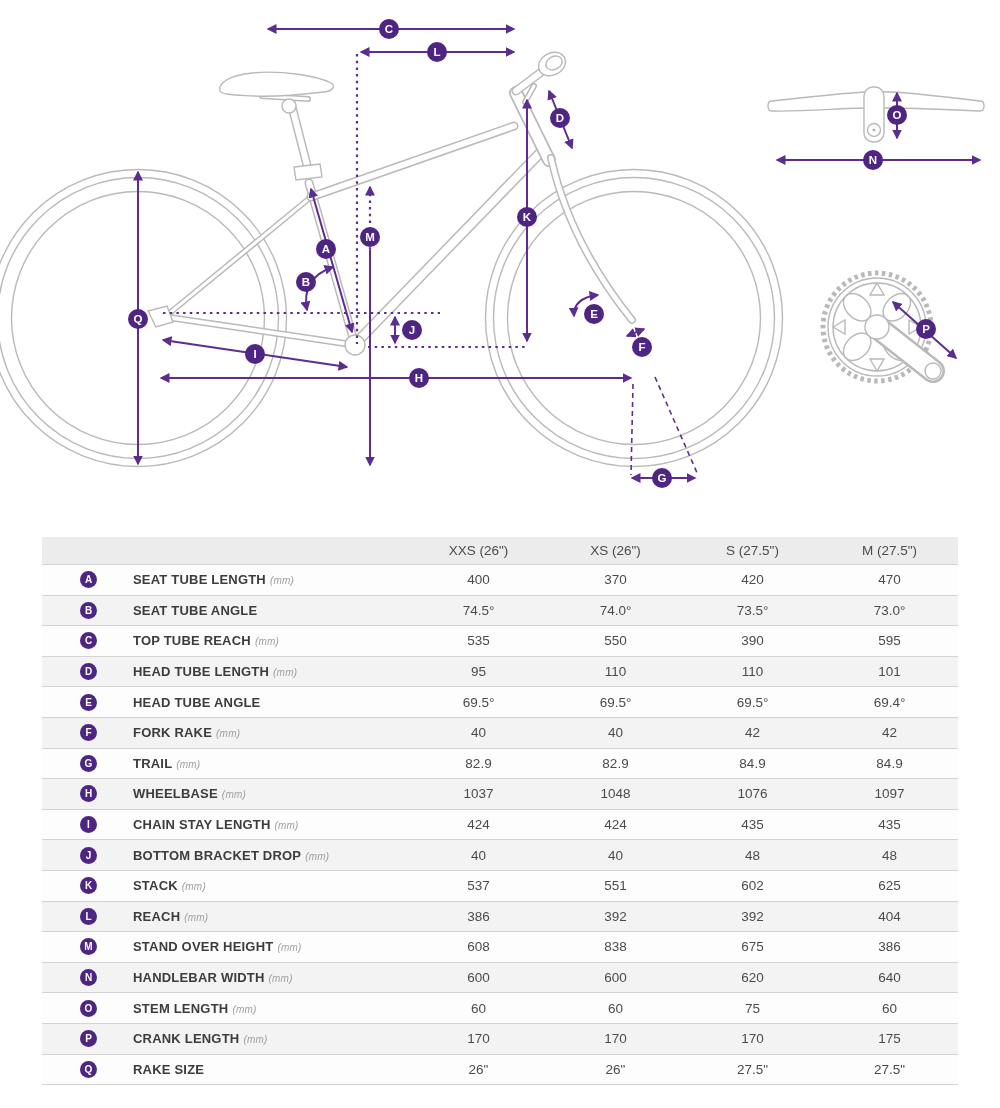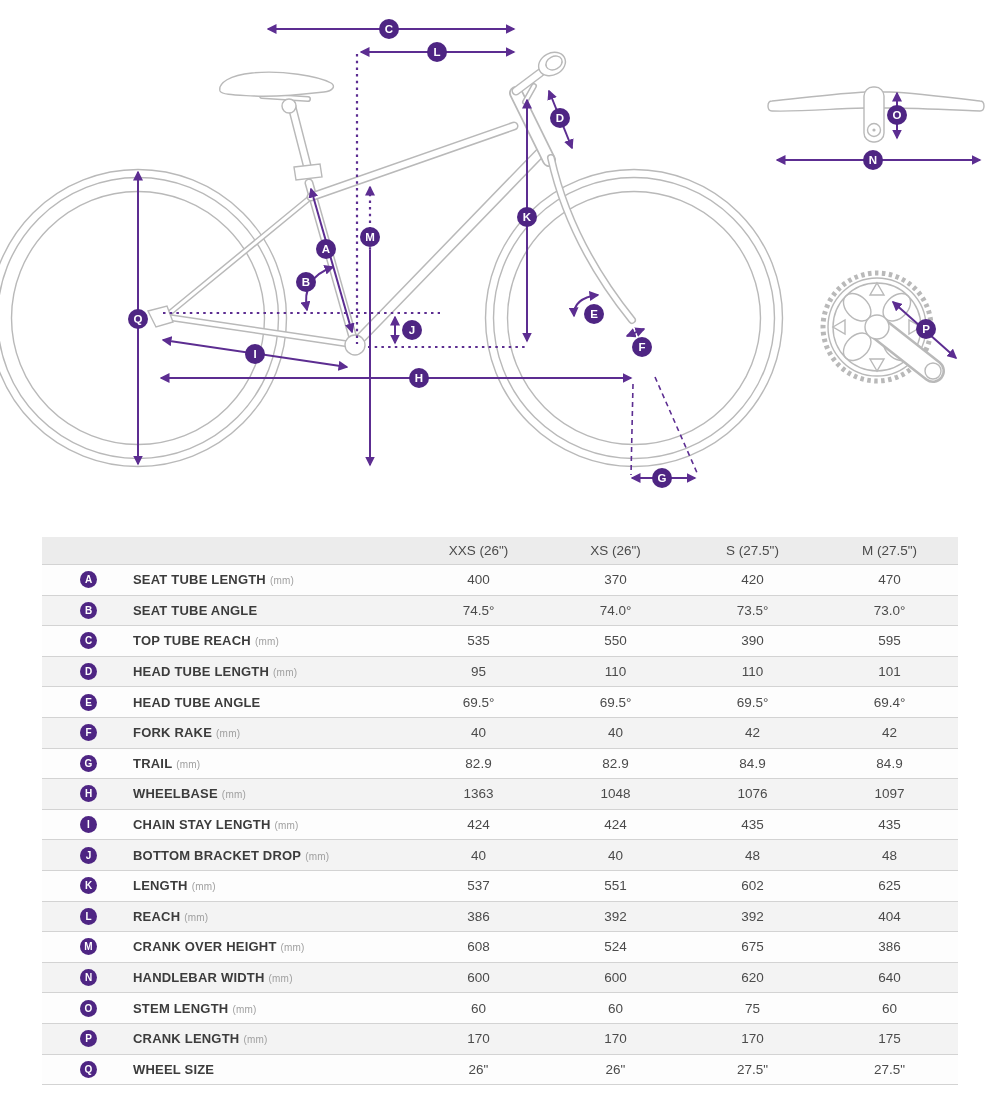--- a/index.html
+++ b/index.html
@@ -42,21 +42,21 @@
   .cell{overflow:hidden; white-space:nowrap;}
   .label-cell{width:368px; display:flex; align-items:center; padding-left:38px;}
   .val{flex:1; text-align:center; color:#4b4b4b; font-size:13.5px;}
   .tbadge{
     width:17px; height:17px; border-radius:50%;
     background:var(--accent-purple,#4e2583); color:#fff;
     display:inline-flex; align-items:center; justify-content:center;
     font-size:10px; font-weight:700; flex:0 0 17px;
   }
   .spec-label{margin-left:36px; color:#3c3c3c; font-size:13px; font-weight:700; letter-spacing:.2px;}
-  .spec-label .unit{color:#a0a0a0; font-size:10px; font-weight:400; margin-left:4px;}
+  .spec-label .unit{color:#a0a0a0; font-size:10px; font-weight:400; margin-left:4px;font-style:italic;}
 </style>
 </head>
 <body>
 
 <div class="page">
 
 <svg viewBox="0 0 1000 525" width="1000" height="525">
   <defs>
     <marker id="ah" viewBox="0 0 10 10" refX="8.5" refY="5" markerWidth="10" markerHeight="10" markerUnits="userSpaceOnUse" orient="auto-start-reverse">
       <path d="M0,0 L10,5 L0,10 z" class="mfill"></path>
@@ -338,21 +338,21 @@
     <div class="cell val">84.9</div>
   </div>
 
   <div class="trow">
     <div class="cell label-cell">
       <span class="tbadge">
               <span>H</span>
             </span>
       <span class="spec-label"><b>WHEELBASE</b><span class="unit">(mm)</span></span>
     </div>
-    <div class="cell val">1363</div>
+    <div class="cell val">1037</div>
     <div class="cell val">1048</div>
     <div class="cell val">1076</div>
     <div class="cell val">1097</div>
   </div>
 
   <div class="trow">
     <div class="cell label-cell">
       <span class="tbadge">
               <span>I</span>
             </span>
@@ -375,21 +375,21 @@
     <div class="cell val">40</div>
     <div class="cell val">48</div>
     <div class="cell val">48</div>
   </div>
 
   <div class="trow">
     <div class="cell label-cell">
       <span class="tbadge">
               <span>K</span>
             </span>
-      <span class="spec-label"><b>LENGTH</b><span class="unit">(mm)</span></span>
+      <span class="spec-label"><b>STACK</b><span class="unit">(mm)</span></span>
     </div>
     <div class="cell val">537</div>
     <div class="cell val">551</div>
     <div class="cell val">602</div>
     <div class="cell val">625</div>
   </div>
 
   <div class="trow">
     <div class="cell label-cell">
       <span class="tbadge">
@@ -401,24 +401,24 @@
     <div class="cell val">392</div>
     <div class="cell val">392</div>
     <div class="cell val">404</div>
   </div>
 
   <div class="trow">
     <div class="cell label-cell">
       <span class="tbadge">
               <span>M</span>
             </span>
-      <span class="spec-label"><b>CRANK OVER HEIGHT</b><span class="unit">(mm)</span></span>
+      <span class="spec-label"><b>STAND OVER HEIGHT</b><span class="unit">(mm)</span></span>
     </div>
     <div class="cell val">608</div>
-    <div class="cell val">524</div>
+    <div class="cell val">838</div>
     <div class="cell val">675</div>
     <div class="cell val">386</div>
   </div>
 
   <div class="trow">
     <div class="cell label-cell">
       <span class="tbadge">
               <span>N</span>
             </span>
       <span class="spec-label"><b>HANDLEBAR WIDTH</b><span class="unit">(mm)</span></span>
@@ -453,21 +453,21 @@
     <div class="cell val">170</div>
     <div class="cell val">170</div>
     <div class="cell val">175</div>
   </div>
 
   <div class="trow">
     <div class="cell label-cell">
       <span class="tbadge">
               <span>Q</span>
             </span>
-      <span class="spec-label"><b>WHEEL SIZE</b><span class="unit"></span></span>
+      <span class="spec-label"><b>RAKE SIZE</b><span class="unit"></span></span>
     </div>
     <div class="cell val">26"</div>
     <div class="cell val">26"</div>
     <div class="cell val">27.5"</div>
     <div class="cell val">27.5"</div>
   </div>
 </div>
 </div>
 
 </div>

